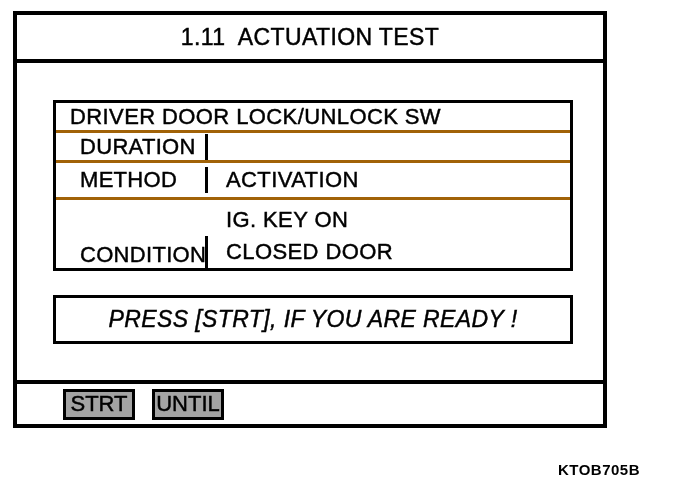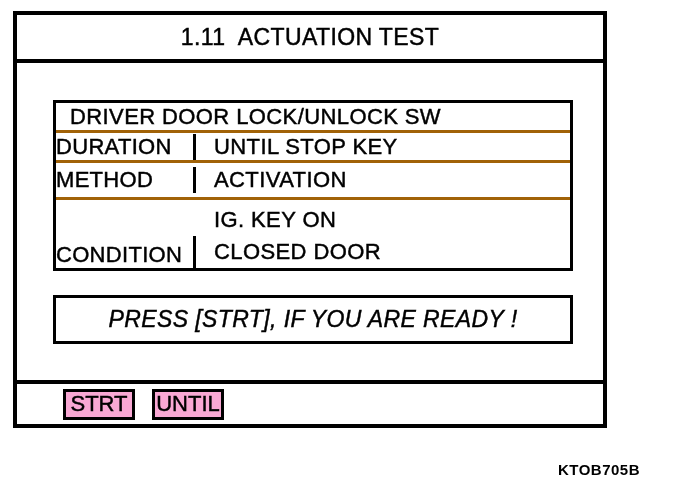--- a/index.html
+++ b/index.html
@@ -63,23 +63,23 @@
     align-items: center;
     border-bottom: 3px solid #a16207;
     font-size: 22px;
   }
   .t-row:last-child { border-bottom: none; }
   .row-item   { height: 30px; padding-left: 14px; }
   .row-2      { height: 30px; }
   .row-3      { height: 37px; }
   .row-4      { height: 65px; flex: 1; align-items: flex-end; }
   .cell-label {
-    width: 140px;
+    width: 152px;
     border-right: 3px solid #000000;
-    padding-left: 0;
+    padding-left: 24px;
     display: flex;
     align-items: center;
     letter-spacing: 0.3px;
   }
   .row-4 .cell-label { align-items: flex-start; padding-top: 6px; }
   .cell-value {
     flex: 1;
     padding-left: 18px;
     display: flex;
     align-items: center;
@@ -117,21 +117,21 @@
     border-top: 4px solid #000000;
     display: flex;
     align-items: center;
     padding-left: 46px;
     gap: 17px;
   }
   .soft-key {
     width: 72px;
     height: 31px;
     border: 3px solid #000000;
-    background: #f9a8d4;
+    background: #a3a3a3;
     color: #000000;
     font-family: inherit;
     font-size: 22px;
     display: flex;
     align-items: center;
     justify-content: center;
     padding: 0;
     cursor: pointer;
     -webkit-text-stroke: 0.45px currentColor;
   }
@@ -156,21 +156,20 @@
     <div class="title-bar">
       <span class="txt">1.11  ACTUATION TEST</span>
     </div>
 
     <div class="test-table">
       <div class="t-row row-item txt">
         <span>DRIVER DOOR LOCK/UNLOCK SW</span>
       </div>
       <div class="t-row row-2">
         <div class="cell-label txt">DURATION</div>
-        <div class="cell-value txt">UNTIL STOP KEY</div>
       </div>
       <div class="t-row row-3">
         <div class="cell-label txt">METHOD</div>
         <div class="cell-value txt">ACTIVATION</div>
       </div>
       <div class="t-row row-4">
         <div class="cell-label txt">CONDITION</div>
         <div class="cell-value multiline txt">
           <span>IG. KEY ON</span>
           <span>CLOSED DOOR</span>

